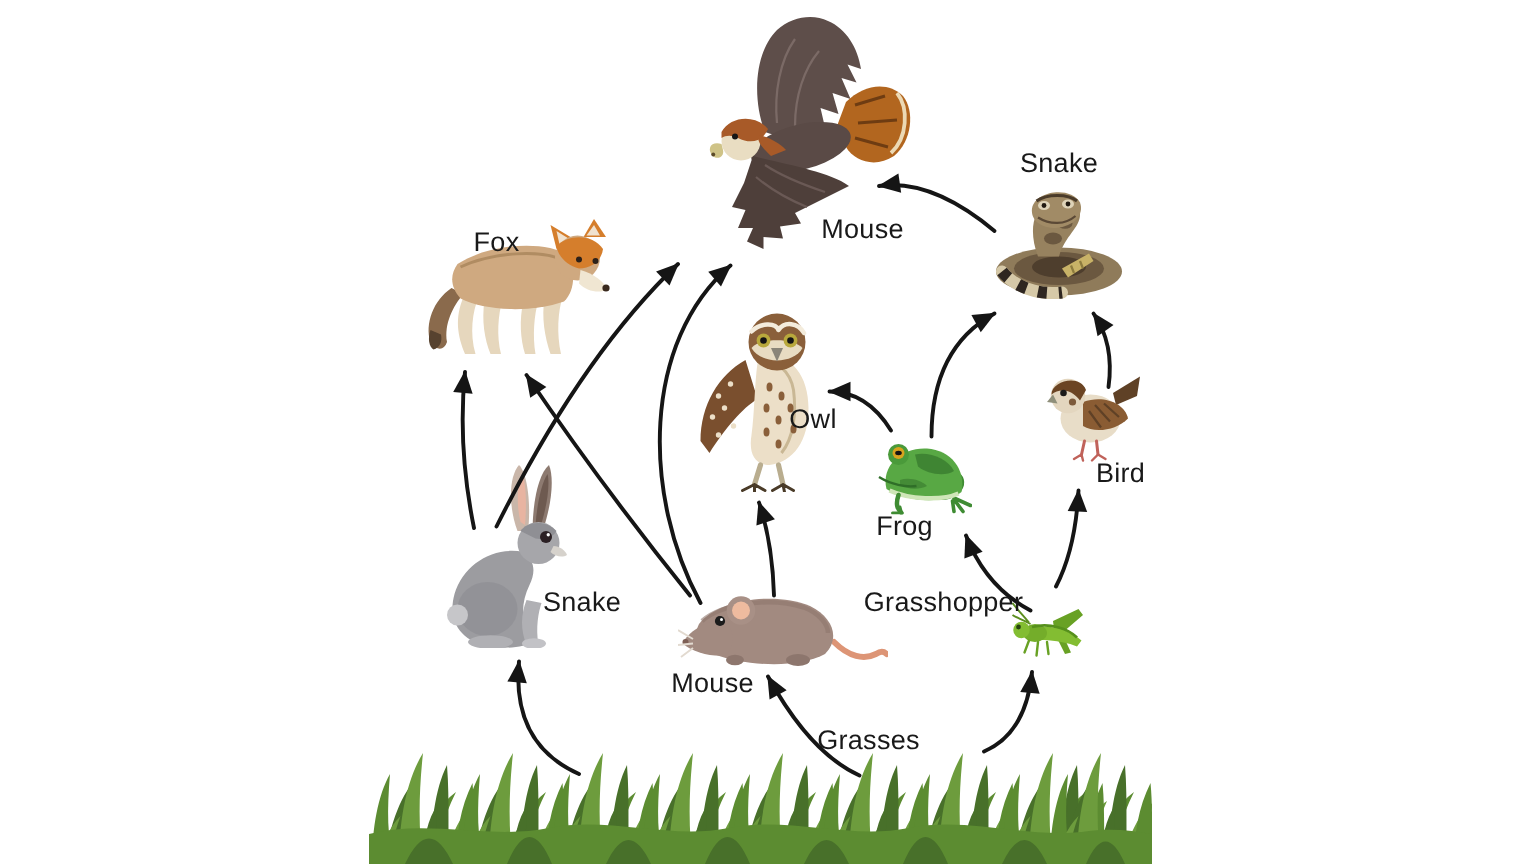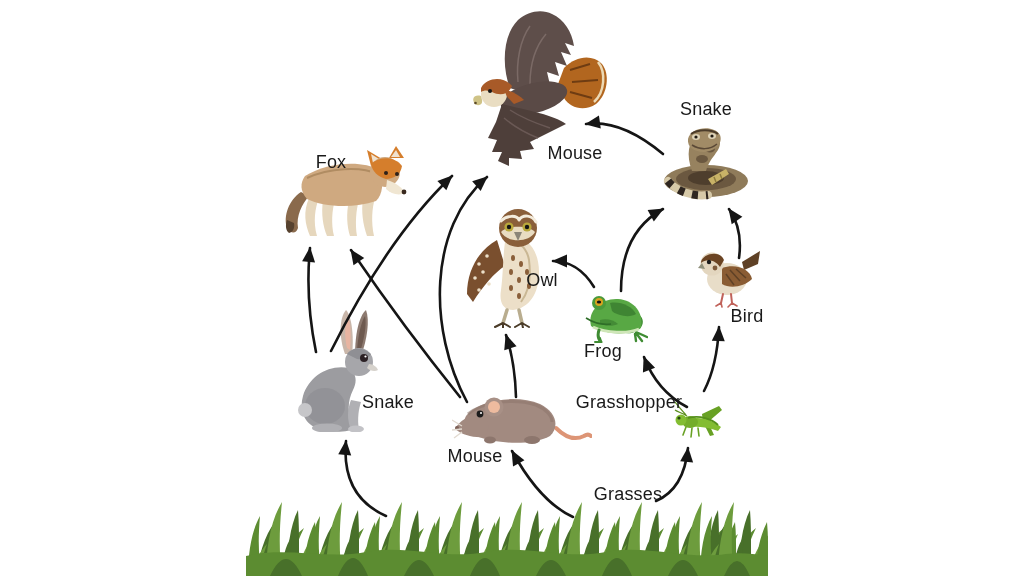--- a/index.html
+++ b/index.html
@@ -254,15 +254,15 @@
 
   <div class="node-label" style="left:331px;top:162px">Fox</div>
   <div class="node-label" style="left:575px;top:153px">Mouse</div>
   <div class="node-label" style="left:706px;top:109px">Snake</div>
   <div class="node-label" style="left:542px;top:280px">Owl</div>
   <div class="node-label" style="left:747px;top:316px">Bird</div>
   <div class="node-label" style="left:603px;top:351px">Frog</div>
   <div class="node-label" style="left:388px;top:402px">Snake</div>
   <div class="node-label" style="left:475px;top:456px">Mouse</div>
   <div class="node-label" style="left:629px;top:402px">Grasshopper</div>
-  <div class="node-label" style="left:628px;top:494px">Grasses</div>
+  <div class="node-label" style="left:579px;top:494px">Grasses</div>
 
 </div>
 
 </body></html>

